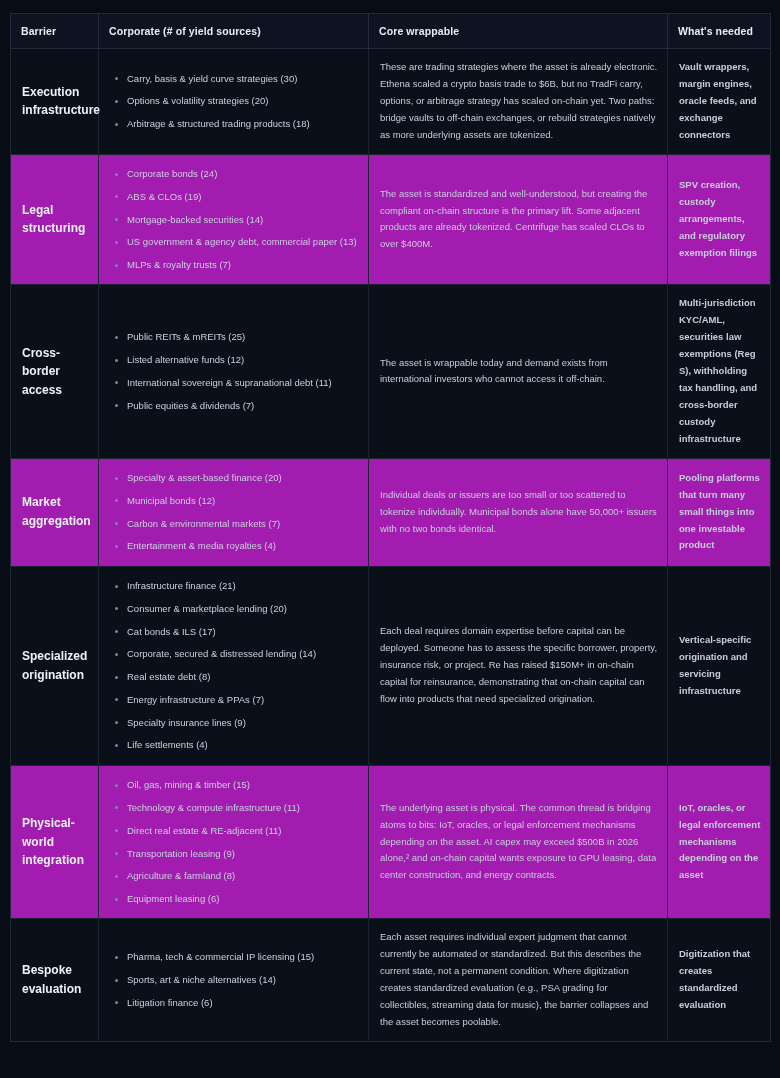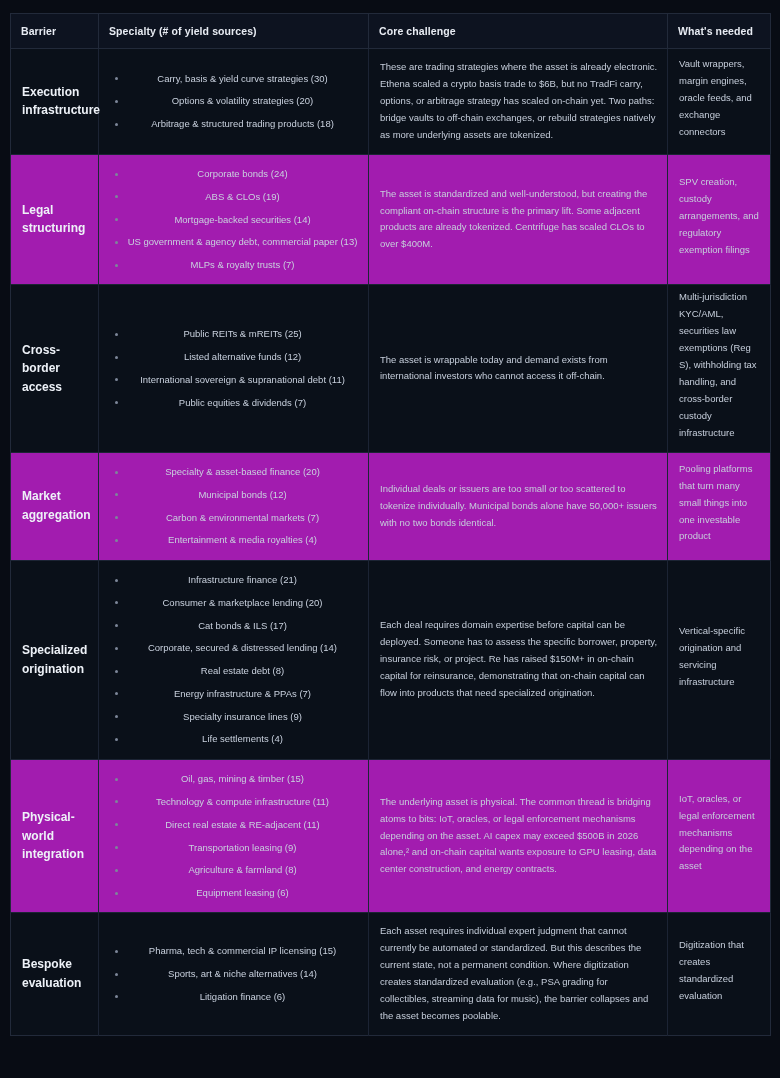--- a/index.html
+++ b/index.html
@@ -83,21 +83,20 @@
     margin: 0;
     padding: 0 0 0 24px;
     list-style: none;
   }
   ul.cat-list li {
     position: relative;
     font-size: 9.5px;
     line-height: 1.45;
     color: #c9d1de;
     padding: 4.5px 0;
-    text-align: center;
   }
   ul.cat-list li::before {
     content: "";
     position: absolute;
     left: -12px;
     top: 10px;
     width: 3px;
     height: 3px;
     background: #7d8799;
     border-radius: 50%;
@@ -106,39 +105,40 @@
   td.challenge-cell {
     color: #c6cedb;
     line-height: 1.78;
     padding: 10px 8px 10px 11px;
   }
   td.challenge-cell p { margin: 0; }
 
   td.needed-cell {
     color: #c6cedb;
     line-height: 1.78;
-    padding: 4px 9px 10px 11px;
+    padding: 10px 9px 10px 11px;
+    font-weight: bold;
   }
 </style>
 </head>
 <body>
 
 <div class="page">
   <table class="barrier-table">
     <colgroup>
       <col class="c-barrier">
       <col class="c-cats">
       <col class="c-challenge">
       <col class="c-needed">
     </colgroup>
     <thead>
       <tr>
         <th>Barrier</th>
-        <th>Specialty (# of yield sources)</th>
-        <th>Core challenge</th>
+        <th>Corporate (# of yield sources)</th>
+        <th>Core wrappable</th>
         <th>What's needed</th>
       </tr>
     </thead>
     <tbody id="table-body">
         <tr class="row row-alt">
           <td class="barrier-cell">Execution infrastructure</td>
           <td class="cats-cell">
             <ul class="cat-list">
               <li>Carry, basis &amp; yield curve strategies (30)</li>
               <li>Options &amp; volatility strategies (20)</li>

